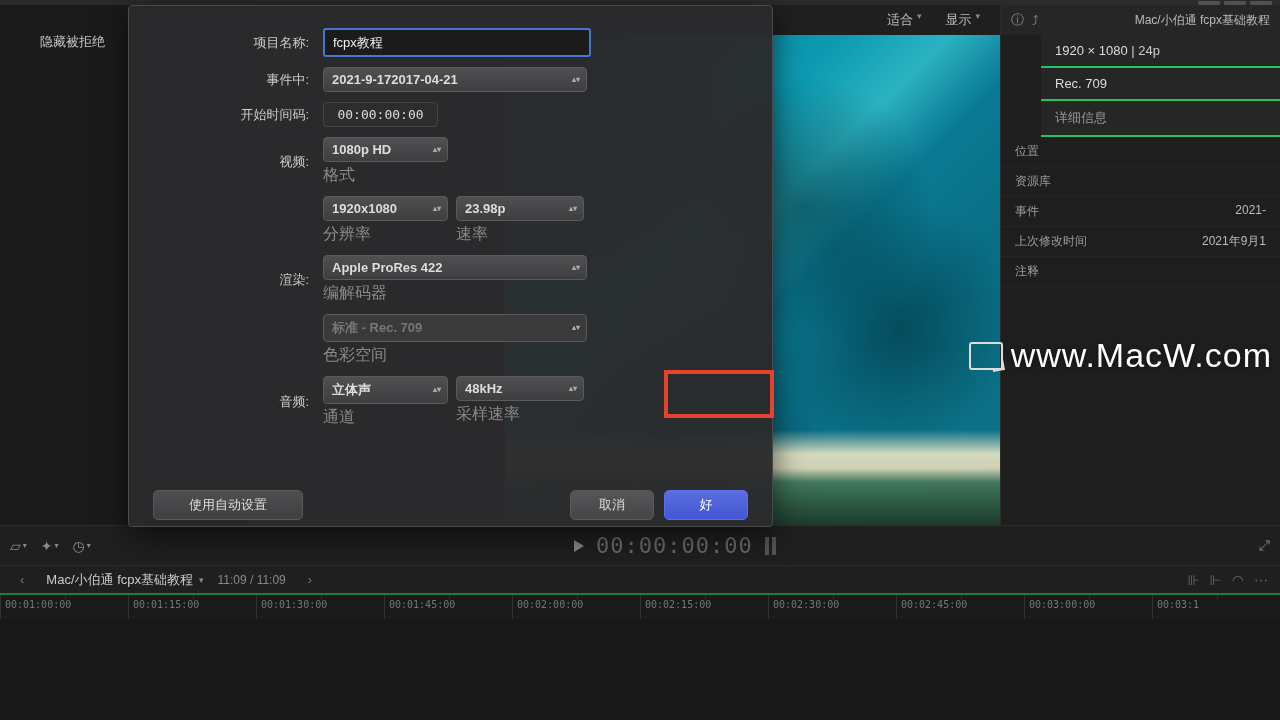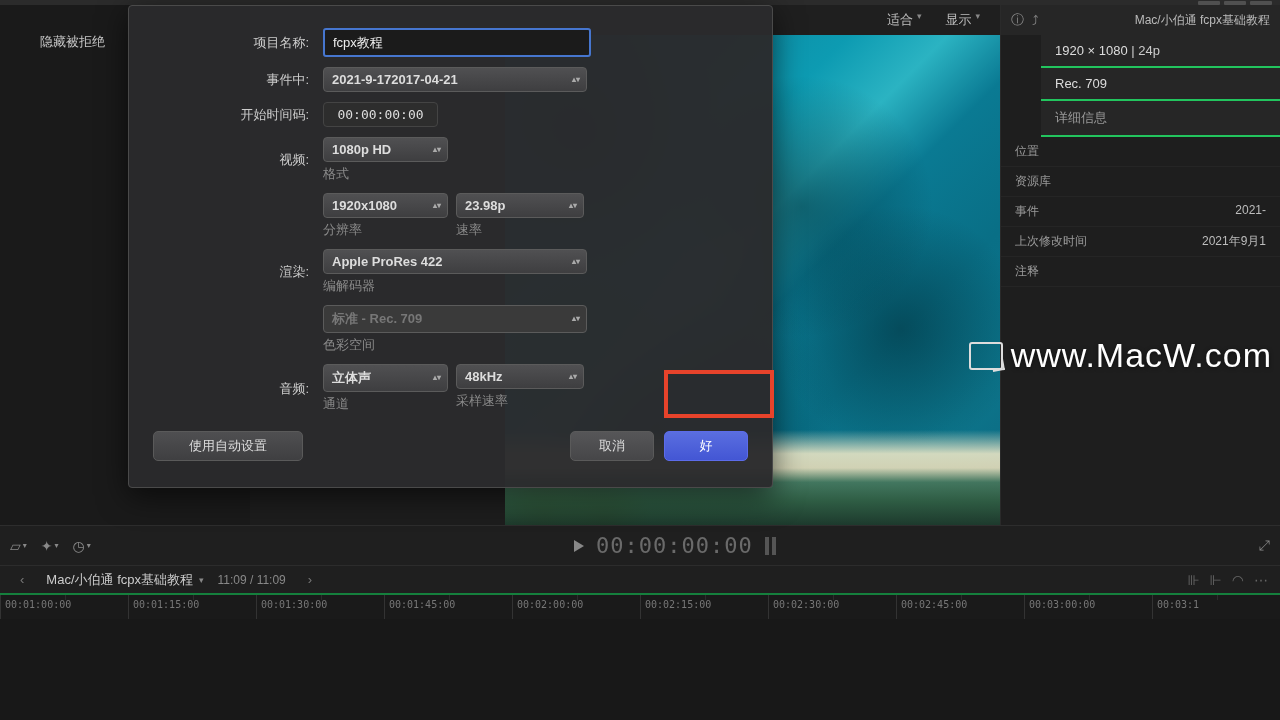--- a/index.html
+++ b/index.html
@@ -36,33 +36,33 @@
 .insp-head { background: #262626; padding: 6px 10px; display:flex; align-items:center; gap:8px; }
 .insp-head .title { margin-left:auto; font-size: 12px; color: #bbb; }
 .insp-ico { color:#888; font-size:13px; }
 .info-row { padding: 8px 14px; border-bottom: 2px solid #22c55e; background: #262626; font-size: 13px; margin-left: 40px; }
 .info-row.dim { color: #999; }
 .info-row b { color: #ddd; font-weight: 500; }
 .insp-list .row { display: flex; padding: 6px 14px; font-size: 12px; border-bottom: 1px solid #252525; }
 .insp-list .row .k { color: #9a9a9a; }
 .insp-list .row .v { margin-left: auto; color: #bdbdbd; }
 
-.dialog { position: absolute; left: 128px; top: 5px; width: 645px; background: rgba(42,42,44,0.97); border: 1px solid #4a4a4a; box-shadow: 0 8px 30px rgba(0,0,0,0.6); padding: 22px 24px 26px; border-radius: 4px; }
+.dialog { position: absolute; left: 128px; top: 5px; width: 645px; background: rgba(42,42,44,0.97); border: 1px solid #4a4a4a; box-shadow: 0 8px 30px rgba(0,0,0,0.6); padding: 22px 24px 6px; border-radius: 4px; }
 .form-row { display: flex; align-items: center; margin-bottom: 10px; }
 .form-row .label { width: 170px; text-align: right; padding-right: 14px; color: #ccc; }
 .txt-input { background: #1b1b1b; border: 2px solid #4676cf; color: #eee; padding: 5px 8px; width: 268px; font-size: 13px; border-radius: 3px; }
 .select { background: linear-gradient(#505052,#3e3e40); border: 1px solid #5b5b5b; border-radius: 4px; padding: 4px 22px 4px 8px; color: #ddd; font-size: 13px; position: relative; display: inline-flex; align-items: center; font-weight: bold; }
 .select.disabled { color:#777; background:#3a3a3a; }
 .select .updn { position: absolute; right: 6px; font-size: 8px; line-height: 6px; color: #aaa; display:flex; flex-direction:column; }
 .static-field { background: #2d2d2d; border:1px solid #444; border-radius:4px; padding: 4px 10px; color:#ddd; font-size:13px; font-family:"SF Mono",monospace; width:115px; text-align:center; }
-.sub { font-size: 13px; color: #8a8a8a; margin-top: 3px; }
+.sub { font-size: 16px; color: #8a8a8a; margin-top: 3px; }
 .w264{width:264px} .w125{width:125px} .w128{width:128px}
 .gap8{display:flex;gap:8px}
 .btn-row { display: flex; margin-top: 18px; gap: 10px; }
-.btn { border-radius: 5px; padding: 5px 0; width: 84px; text-align: center; border:1px solid #5a5a5a; background: linear-gradient(#565658,#464648); color:#ddd; font-size:13px; }
+.btn { border-radius: 5px; padding: 5px 0; width: 84px; text-align: center; border:1px solid #5a5a5a; background: linear-gradient(#565658,#464648); color:#ddd; font-size:13px;margin-top:44px; }
 .btn.primary { background: linear-gradient(#5a6ee0,#4356d4); border-color:#5c6cea; color:#fff; }
 .btn-auto { background: linear-gradient(#4f4f51,#3f3f41); border:1px solid #5a5a5a; width: 150px; }
 .highlight-box { position:absolute; left: 535px; top: 364px; width: 110px; height: 48px; border: 4px solid #e7432b; pointer-events:none; }
 
 .timeline-head { height: 28px; background: #1f1f1f; display:flex; align-items:center; gap:14px; padding: 0 12px; border-top: 1px solid #2c2c2c; }
 .tl-arrow { color:#777; padding:0 8px; }
 .tl-title { color:#ccc; display:flex; align-items:center; gap:6px; }
 .tl-title .c { font-size:9px; color:#888; }
 .tl-time { color:#888; font-size:12px; }
 .tl-right { margin-left:auto; display:flex; gap:10px; color:#666; }

